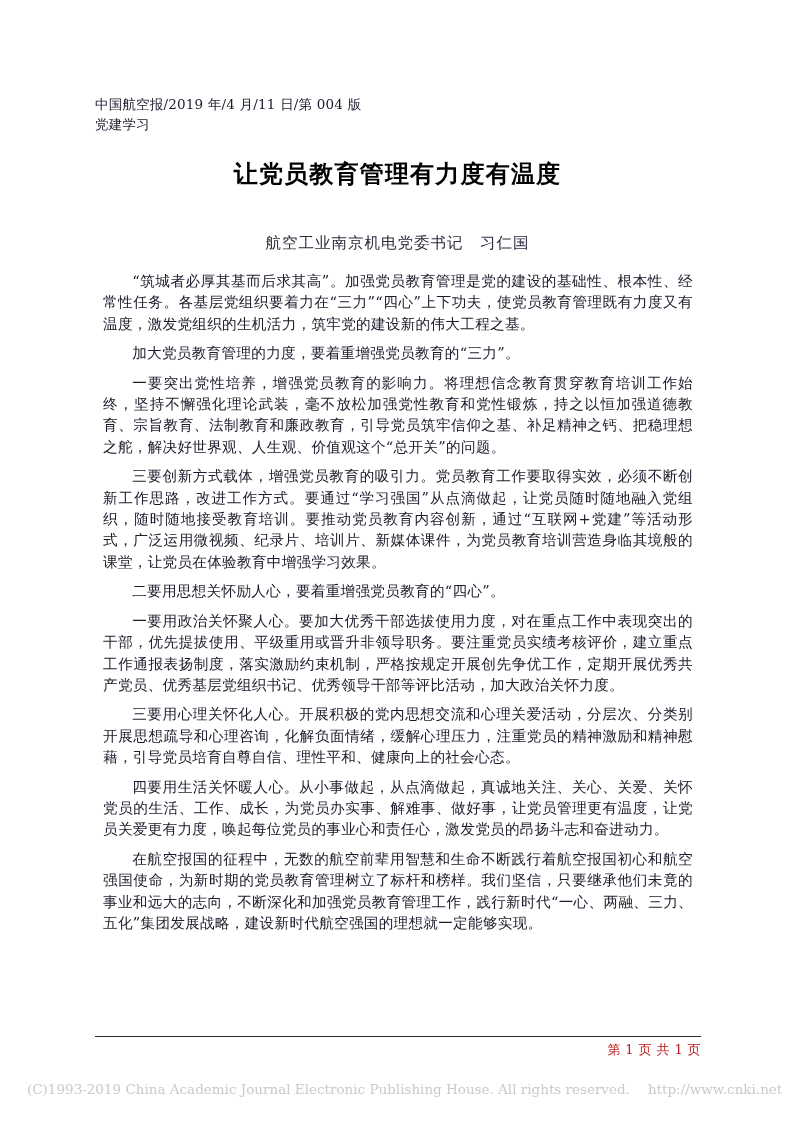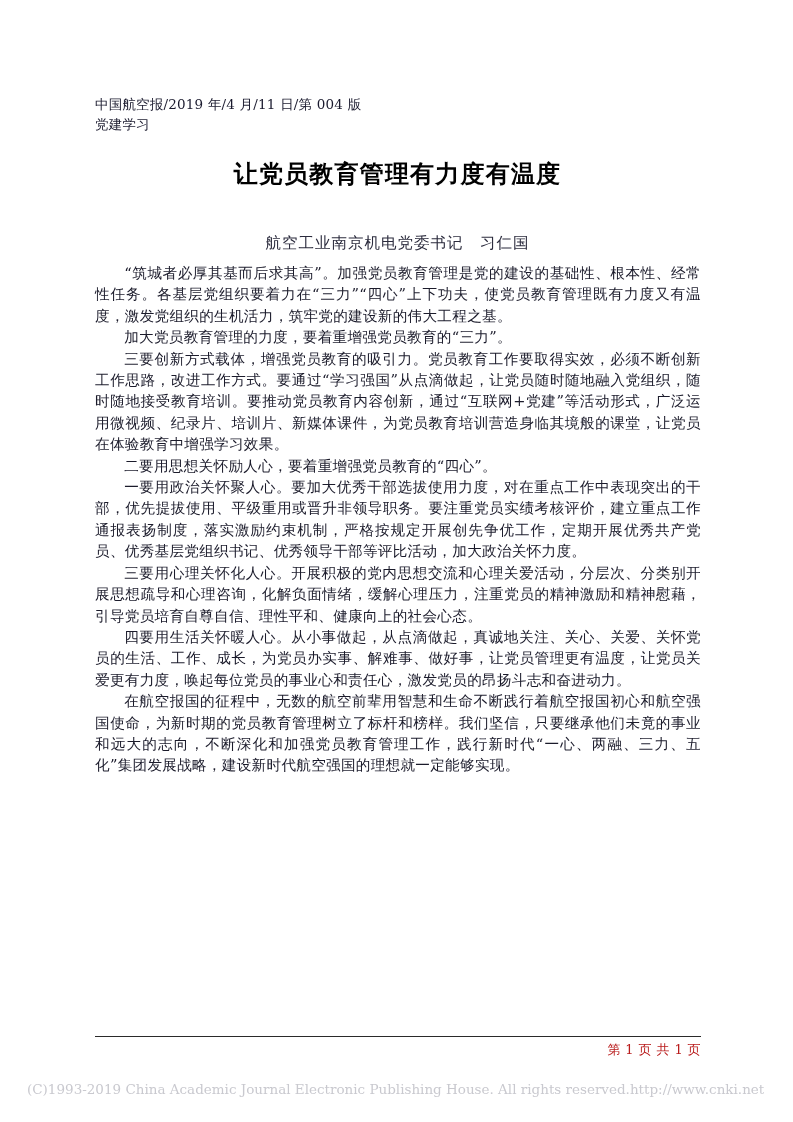--- a/index.html
+++ b/index.html
@@ -72,21 +72,21 @@
     left: 95px;
     top: 262px;
     width: 606px;
     font-size: 14.6px;
     line-height: 21.4px;
     color: #1b1b2b;
     text-align: justify;
     text-justify: inter-character;
   }
   .body-text p {
-    margin: 0;
+    margin: 8px;
     text-indent: 2em;
     text-align: justify;
     text-justify: inter-character;
     letter-spacing: 0.02em;
   }
 
   
   .footer-rule {
     position: absolute;
     left: 95px;
@@ -112,39 +112,41 @@
     left: 27px;
     top: 1080px;
     width: 740px;
     font-size: 13.5px;
     line-height: 18px;
     color: #c9c9cf;
     white-space: nowrap;
     font-family: "DejaVu Serif", "Liberation Serif", serif;
   }
   .copyright .cr-url {
+    margin-left: 18px;
   }
 </style>
 </head>
 <body>
 
 <div class="page">
 
   <div class="masthead">
     <div class="masthead-line">中国航空报/2019 年/4 月/11 日/第 004 版</div>
     <div class="masthead-line">党建学习</div>
   </div>
 
   <div class="doc-title">让党员教育管理有力度有温度</div>
 
   <div class="doc-byline">航空工业南京机电党委书记　习仁国</div>
 
   <div class="body-text">
     <p>“筑城者必厚其基而后求其高”。加强党员教育管理是党的建设的基础性、根本性、经常性任务。各基层党组织要着力在“三力”“四心”上下功夫，使党员教育管理既有力度又有温度，激发党组织的生机活力，筑牢党的建设新的伟大工程之基。</p>
     <p>加大党员教育管理的力度，要着重增强党员教育的“三力”。</p>
+    <p>一要突出党性培养，增强党员教育的影响力。将理想信念教育贯穿教育培训工作始终，坚持不懈强化理论武装，毫不放松加强党性教育和党性锻炼，持之以恒加强道德教育、宗旨教育、法制教育和廉政教育，引导党员筑牢信仰之基、补足精神之钙、把稳理想之舵，解决好世界观、人生观、价值观这个“总开关”的问题。</p>
     <p>三要创新方式载体，增强党员教育的吸引力。党员教育工作要取得实效，必须不断创新工作思路，改进工作方式。要通过“学习强国”从点滴做起，让党员随时随地融入党组织，随时随地接受教育培训。要推动党员教育内容创新，通过“互联网+党建”等活动形式，广泛运用微视频、纪录片、培训片、新媒体课件，为党员教育培训营造身临其境般的课堂，让党员在体验教育中增强学习效果。</p>
     <p>二要用思想关怀励人心，要着重增强党员教育的“四心”。</p>
     <p>一要用政治关怀聚人心。要加大优秀干部选拔使用力度，对在重点工作中表现突出的干部，优先提拔使用、平级重用或晋升非领导职务。要注重党员实绩考核评价，建立重点工作通报表扬制度，落实激励约束机制，严格按规定开展创先争优工作，定期开展优秀共产党员、优秀基层党组织书记、优秀领导干部等评比活动，加大政治关怀力度。</p>
     <p>三要用心理关怀化人心。开展积极的党内思想交流和心理关爱活动，分层次、分类别开展思想疏导和心理咨询，化解负面情绪，缓解心理压力，注重党员的精神激励和精神慰藉，引导党员培育自尊自信、理性平和、健康向上的社会心态。</p>
     <p>四要用生活关怀暖人心。从小事做起，从点滴做起，真诚地关注、关心、关爱、关怀党员的生活、工作、成长，为党员办实事、解难事、做好事，让党员管理更有温度，让党员关爱更有力度，唤起每位党员的事业心和责任心，激发党员的昂扬斗志和奋进动力。</p>
     <p>在航空报国的征程中，无数的航空前辈用智慧和生命不断践行着航空报国初心和航空强国使命，为新时期的党员教育管理树立了标杆和榜样。我们坚信，只要继承他们未竟的事业和远大的志向，不断深化和加强党员教育管理工作，践行新时代“一心、两融、三力、五化”集团发展战略，建设新时代航空强国的理想就一定能够实现。</p>
   </div>
 
   <div class="footer-rule"></div>
 

